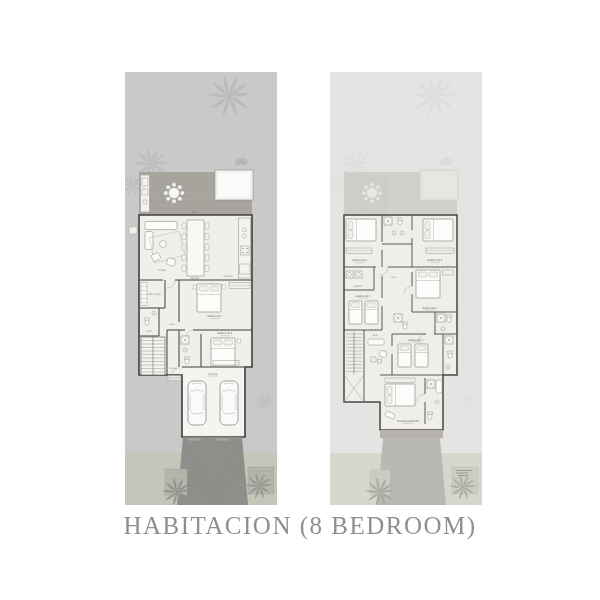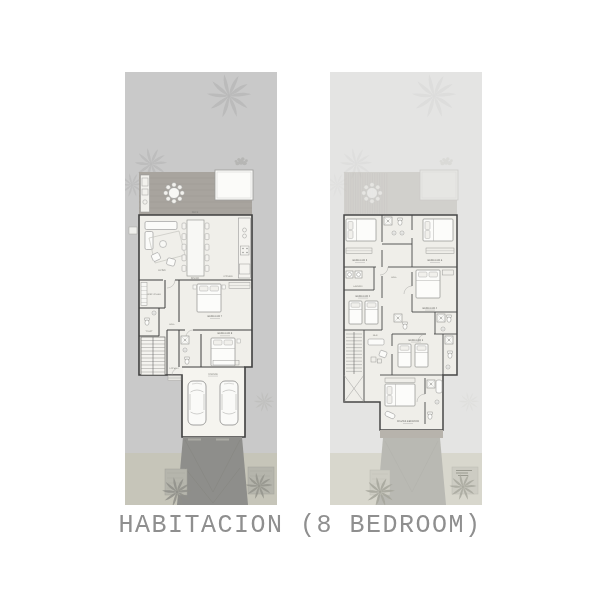--- a/index.html
+++ b/index.html
@@ -6,21 +6,21 @@
   body{width:600px;height:600px;overflow:hidden;font-family:"Liberation Sans",sans-serif;}
   .stage{position:relative;width:600px;height:600px;background:#ffffff;}
   .plan{position:absolute;width:152px;height:433px;}
   .plan-ground{left:125px;top:72px;}
   .plan-first{left:330px;top:72px;}
   .plan svg{display:block;width:152px;height:433px;}
   .caption{
     position:absolute;left:0;top:509px;width:600px;
     text-align:center;font-size:25px;letter-spacing:1.5px;
     color:#8f8f8f;font-weight:400;line-height:34px;
-    font-family:Liberation Mono, monospace;
+    font-family:Liberation Serif, serif;
   }
   .lbl{font-family:"DejaVu Sans",sans-serif;fill:#82827d;}
   .lbl-room{font-family:"DejaVu Sans",sans-serif;fill:#6f6f6b;}
   .defs-holder{position:absolute;width:0;height:0;overflow:hidden;}
 </style>
 </head>
 <body>
 
 <div class="stage">
 

